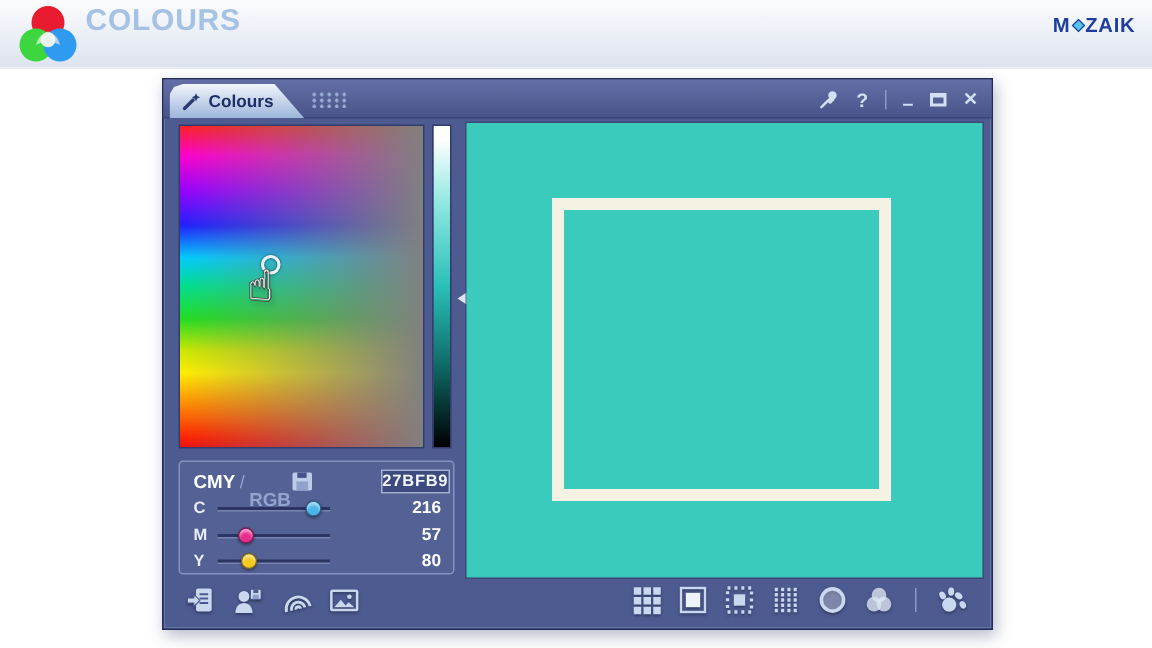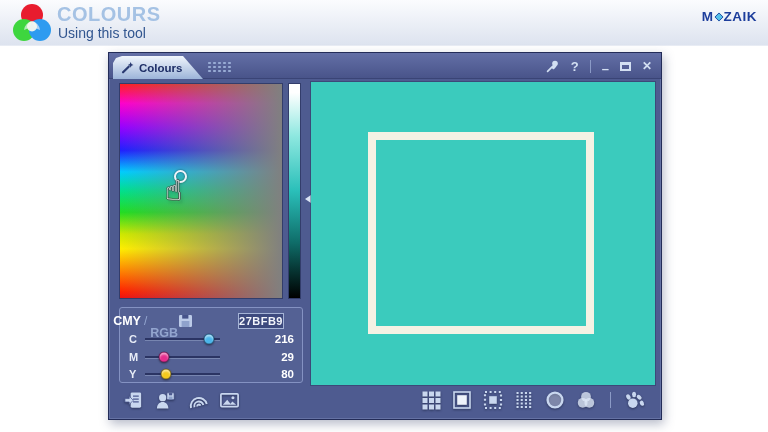--- a/index.html
+++ b/index.html
@@ -65,21 +65,21 @@
     background:linear-gradient(#ffffff 0%, #ffffff 4%, #8fe8e0 24%, #2abfb9 50%,
       #0f6d69 74%, #06312f 88%, #000000 100%); }
   .vmarker { position:absolute; left:196px; top:142px; width:0; height:0;
     border-top:4px solid transparent; border-bottom:4px solid transparent;
     border-right:6px solid #dbe5f5; }
 
   
   .cmy-panel { position:absolute; left:10px; top:254px; width:184px; height:76px;
     border:1px solid #8492c2; border-radius:3px; background:rgba(255,255,255,.04); }
   .mode-row { position:absolute; left:9px; top:4px; right:18px; height:17px;
-    display:flex; align-items:center;justify-content:flex-end; }
+    display:flex; align-items:center; }
   .mode-active { font-size:12.5px; font-weight:bold; color:#ffffff; }
   .mode-sep { font-size:12px; color:#93a5cf; margin:0 3px; }
   .mode-inactive { font-size:12.5px; font-weight:bold; color:#93a5cf;margin-top:24px; }
   .save-btn { margin-left:auto; margin-right:5px; display:flex; }
   .hex-box { width:60px; height:16px; background:#3d4a7e; border:1px solid #a5b4d6;
     display:flex; align-items:center; justify-content:center;
     font-size:11px; font-weight:bold; color:#f2f5fb; letter-spacing:.5px;margin-left:40px; }
   .slider-row { position:absolute; left:9px; right:8px; height:16px;
     display:flex; align-items:center; }
   .row-0 { top:23px; } .row-1 { top:41px; } .row-2 { top:58px; }
@@ -111,21 +111,20 @@
 <div class="header-strip">
   <svg class="logo" viewBox="0 0 44 41">
     <circle cx="22" cy="12" r="11" fill="#e81c2e"></circle>
     <circle cx="14" cy="27" r="11" fill="#3ed63e"></circle>
     <circle cx="30" cy="27" r="11" fill="#2e9bf0"></circle>
     <path d="M22 18 a11 11 0 0 0 -8 9 a11 11 0 0 0 8 -9z" fill="#bfeec6" opacity=".9"></path>
     <path d="M22 18 a11 11 0 0 1 8 9 a11 11 0 0 1 -8 -9z" fill="#bcd9f6" opacity=".9"></path>
     <circle cx="22" cy="23.5" r="5" fill="#f4f7ee" opacity=".95"></circle>
   </svg>
   <div class="app-title">COLOURS</div>
-  <div class="app-subtitle">Using this tool</div>
   <div class="brand">
     <span>M</span>
     <span class="diamond"></span>
     <span>ZAIK</span>
   </div>
 </div>
 
 <div class="window">
 
   <div class="titlebar">
@@ -183,21 +182,21 @@
         <span class="knob" style="left: 84.7059%; background: rgb(74, 181, 234);"></span>
       </span>
       <span class="slider-value">216</span>
     </div>
     <div class="slider-row row-1">
       <span class="slider-label">M</span>
       <span class="slider-track">
         <span class="track-line"></span>
         <span class="knob" style="left: 25.098%; background: rgb(230, 45, 141);"></span>
       </span>
-      <span class="slider-value">29</span>
+      <span class="slider-value">57</span>
     </div>
     <div class="slider-row row-2">
       <span class="slider-label">Y</span>
       <span class="slider-track">
         <span class="track-line"></span>
         <span class="knob" style="left: 27.451%; background: rgb(244, 201, 29);"></span>
       </span>
       <span class="slider-value">80</span>
     </div>
   </div>

